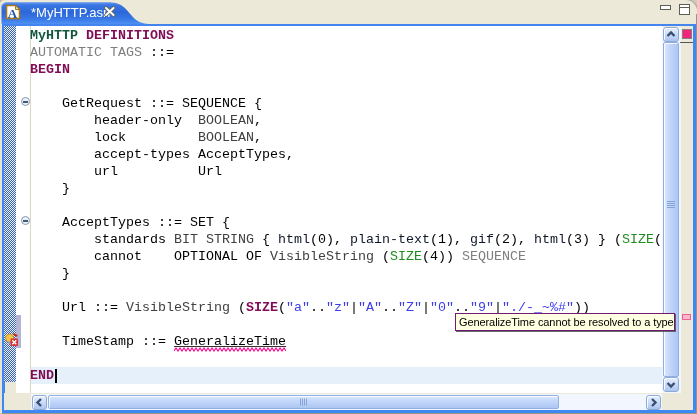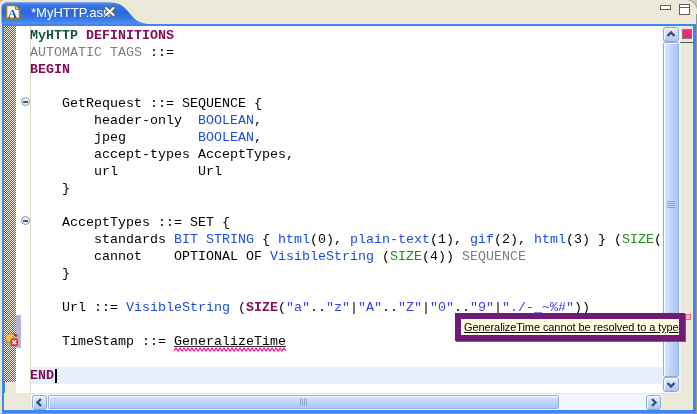--- a/index.html
+++ b/index.html
@@ -31,38 +31,38 @@
   #curline{left:31px;top:367px;width:631px;height:17px;background:#E6F0FA;}
   
   #clip{left:0px;top:27px;width:670px;height:366px;overflow:hidden;}
   pre.code{position:absolute;left:30px;top:0px;margin:0;will-change:transform;
      font-family:"Liberation Mono",monospace;font-size:13.3333px;line-height:17px;
      color:#000;}
   .kw{color:#7F0C55;font-weight:bold;}
   .mod{color:#11573F;font-weight:bold;}
   .gy{color:#7E7E7E;}
   .gd{color:#000000;}
-  .tl{color:#1d4ed8;text-align:right;}
-  .bl{color:#1d4ed8;}
+  .tl{color:#404040;text-align:right;}
+  .bl{color:#0f172a;}
   .st{color:#3C3CEC;}
   .gr{color:#1E8C1E;}
   
   .fold{width:9px;height:9px;border:1px solid #8898B0;border-radius:50%;
         background:#EAF3FB;box-sizing:border-box;}
   .fold::after{content:"";position:absolute;left:1px;top:3.25px;width:5px;height:1.4px;background:#44586E;}
   
   #range{left:16px;top:315px;width:5px;height:33px;background:#B4B4D6;}
   
   #caret{left:55px;top:369px;width:2px;height:14px;background:#000;}
   
   #gtline{left:174px;top:346px;width:112px;height:1px;background:#333;}
   
   #tip{will-change:transform;left:455px;top:313px;width:215px;height:16px;background:#FFFFE1;
-       border:6px solid #701a75;box-shadow:1px 1px 0 rgba(80,80,80,.85);
-       font-size:11px;letter-spacing:-0.09px;color:#000;line-height:16px;padding-left:3px;white-space:nowrap;overflow:hidden;text-decoration:underline;}
+       border:1px solid #701a75;box-shadow:1px 1px 0 rgba(80,80,80,.85);
+       font-size:11px;letter-spacing:-0.09px;color:#000;line-height:16px;padding-left:3px;white-space:nowrap;overflow:hidden;}
   
   .sbbtn{width:16px;height:15px;border:1px solid #8CAAD8;border-radius:3px;box-sizing:border-box;
      background:linear-gradient(180deg,#E6EEFC,#C4D6F6 60%,#ACC4EE);
      box-shadow:inset 1px 1px 0 rgba(255,255,255,.9);}
   #vtrack{left:662px;top:27px;width:19px;height:366px;background:#F2F6FE;}
   #vthumb{left:663px;top:42px;width:16px;height:335px;border:1px solid #90B0E4;border-radius:2px;
      box-sizing:border-box;background:linear-gradient(90deg,#DCE8FD,#C2D6FA 45%,#ACC6F2);
      box-shadow:inset 1px 1px 0 rgba(255,255,255,.85);}
   #hstrip{left:4px;top:393px;width:689px;height:17px;background:#ECE9D8;}
   #htrack{left:31px;top:394px;width:631px;height:16px;background:#F2F6FE;}
@@ -128,21 +128,21 @@
 
   <div class="abs" id="range"></div>
 
   <div class="abs" id="clip">
     <pre class="code"><span class="mod">MyHTTP</span> <span class="kw">DEFINITIONS</span>
 <span class="gy">AUTOMATIC TAGS</span> ::=
 <span class="kw">BEGIN</span>
 
     GetRequest ::= <span class="gd">SEQUENCE</span> {
         <span class="gd">header-only</span>  <span class="tl">BOOLEAN</span>,
-        <span class="gd">jpeg</span>         <span class="tl">BOOLEAN</span>,
+        <span class="gd">lock</span>         <span class="tl">BOOLEAN</span>,
         <span class="gd">accept-types</span> AcceptTypes,
         <span class="gd">url</span>          Url
     }
 
     AcceptTypes ::= <span class="gd">SET</span> {
         <span class="gd">standards</span> <span class="tl">BIT STRING</span> { <span class="bl">html</span>(0), <span class="bl">plain-text</span>(1), <span class="bl">gif</span>(2), <span class="bl">html</span>(3) } (<span class="gr">SIZE</span>(
         <span class="gd">cannot</span>    <span class="gd">OPTIONAL OF</span> <span class="tl">VisibleString</span> (<span class="gr">SIZE</span>(4)) <span class="gy">SEQUENCE</span>
     }
 
     Url ::= <span class="tl">VisibleString</span> (<span class="kw">SIZE</span>(<span class="st">"a"</span>..<span class="st">"z"</span>|<span class="st">"A"</span>..<span class="st">"Z"</span>|<span class="st">"0"</span>..<span class="st">"9"</span>|<span class="st">"./-_~%#"</span>))

